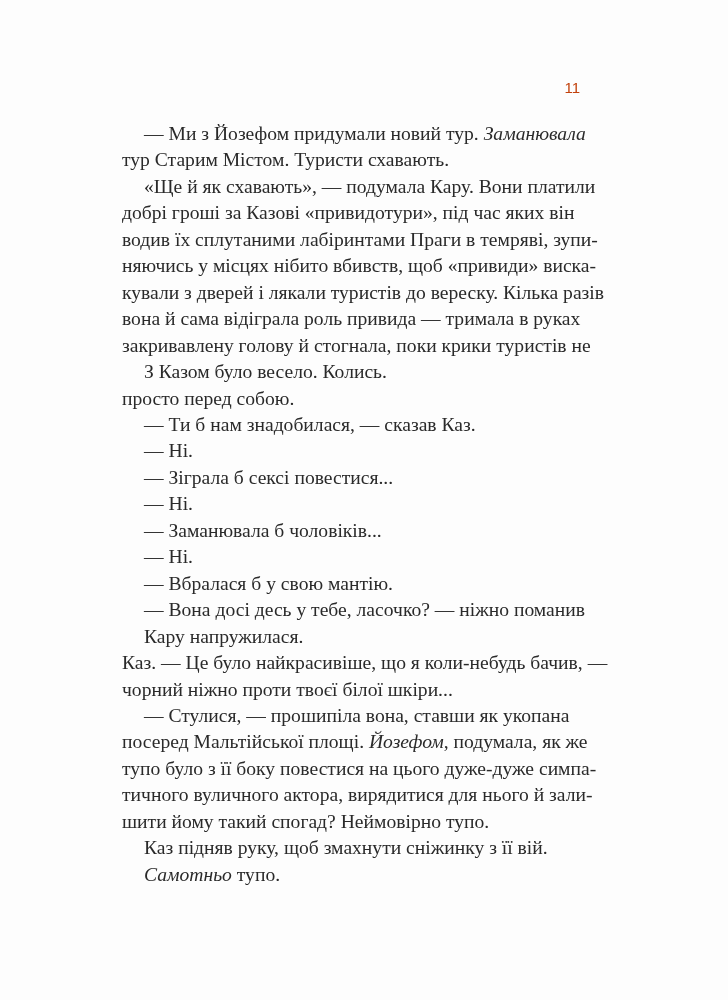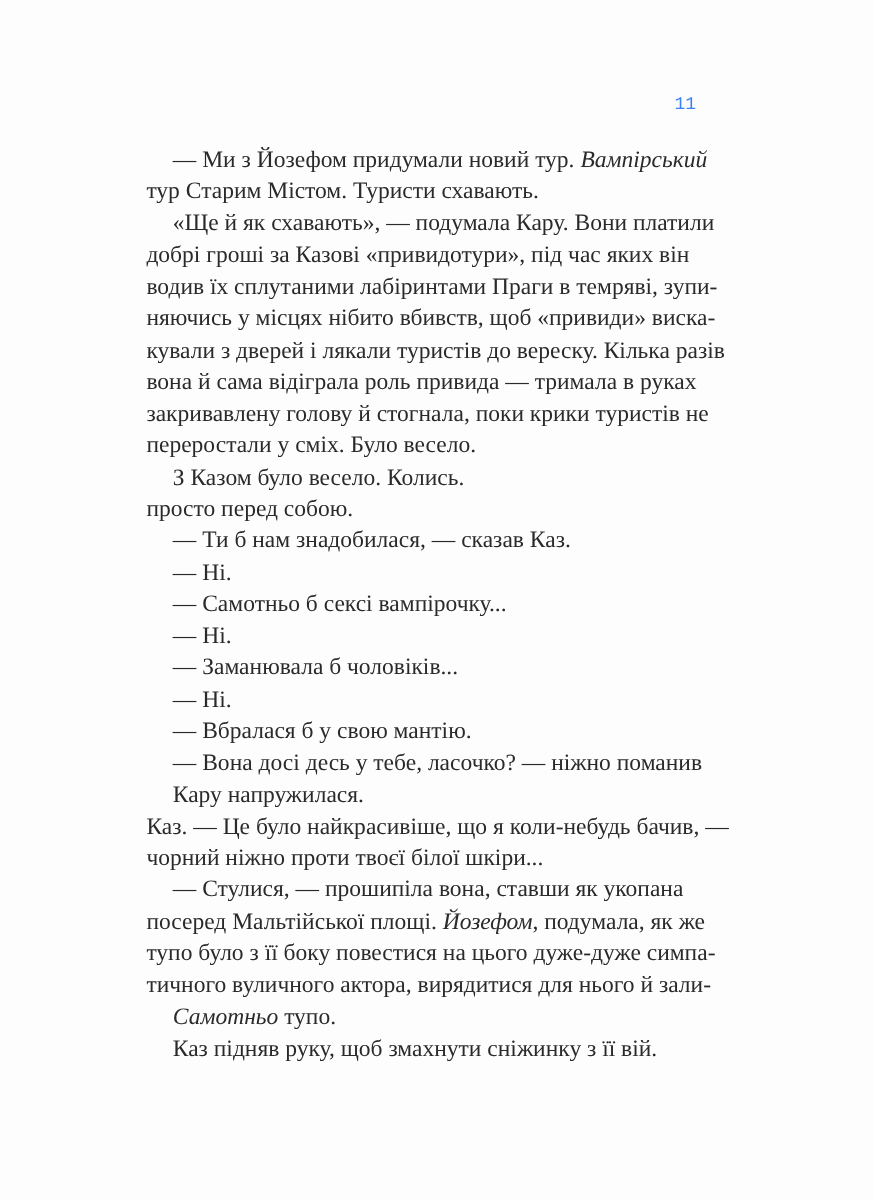--- a/index.html
+++ b/index.html
@@ -9,65 +9,65 @@
     position: relative;
     overflow: hidden;
     font-family: "Liberation Serif", "DejaVu Serif", serif;
     color: #2a2a2a;
   }
   .page-number {
     position: absolute;
     top: 79px; left: 560px;
     width: 20px;
     text-align: right;
-    font-family: Liberation Mono, monospace;
+    font-family: Liberation Sans, sans-serif;
     font-size: 15px;
-    color: #3b82f6;
+    color: #c2410c;
   }
   .text-block {
     position: absolute;
     top: 121px; left: 122px;
     width: 446px;
     font-size: 19.6px;
     line-height: 26.45px;
   }
   .line { display: block; white-space: nowrap; }
   .just { text-align: justify; text-align-last: justify; }
   .ind { padding-left: 22px; }
   em { font-style: italic; }
 </style>
 </head>
 <body>
 
 <div>
   <div class="page-number">11</div>
   <div class="text-block" id="text-block">
-      <span class="line ind just"><span>— Ми з Йозефом придумали новий тур. </span><em>Вампірський</em></span>
+      <span class="line ind just"><span>— Ми з Йозефом придумали новий тур. </span><em>Заманювала</em></span>
       <span class="line"><span>тур Старим Містом. Туристи схавають.</span></span>
       <span class="line ind just"><span>«Ще й як схавають», — подумала Кару. Вони платили</span></span>
       <span class="line just"><span>добрі гроші за Казові «привидотури», під час яких він</span></span>
       <span class="line just"><span>водив їх сплутаними лабіринтами Праги в темряві, зупи-</span></span>
       <span class="line just"><span>няючись у місцях нібито вбивств, щоб «привиди» виска-</span></span>
       <span class="line just"><span>кували з дверей і лякали туристів до вереску. Кілька разів</span></span>
       <span class="line just"><span>вона й сама відіграла роль привида — тримала в руках</span></span>
       <span class="line just"><span>закривавлену голову й стогнала, поки крики туристів не</span></span>
-      <span class="line"><span>переростали у сміх. Було весело.</span></span>
       <span class="line ind"><span>З Казом було весело. Колись.</span></span>
       <span class="line"><span>просто перед собою.</span></span>
       <span class="line ind"><span>— Ти б нам знадобилася, — сказав Каз.</span></span>
       <span class="line ind"><span>— Ні.</span></span>
-      <span class="line ind"><span>— Самотньо б сексі вампірочку...</span></span>
+      <span class="line ind"><span>— Зіграла б сексі повестися...</span></span>
       <span class="line ind"><span>— Ні.</span></span>
       <span class="line ind"><span>— Заманювала б чоловіків...</span></span>
       <span class="line ind"><span>— Ні.</span></span>
       <span class="line ind"><span>— Вбралася б у свою мантію.</span></span>
       <span class="line ind just"><span>— Вона досі десь у тебе, ласочко? — ніжно поманив</span></span>
       <span class="line ind"><span>Кару напружилася.</span></span>
       <span class="line just"><span>Каз. — Це було найкрасивіше, що я коли-небудь бачив, —</span></span>
       <span class="line"><span>чорний ніжно проти твоєї білої шкіри...</span></span>
       <span class="line ind just"><span>— Стулися, — прошипіла вона, ставши як укопана</span></span>
       <span class="line just"><span>посеред Мальтійської площі. </span><em>Йозефом</em><span>, подумала, як же</span></span>
       <span class="line just"><span>тупо було з її боку повестися на цього дуже-дуже симпа-</span></span>
       <span class="line just"><span>тичного вуличного актора, вирядитися для нього й зали-</span></span>
+      <span class="line"><span>шити йому такий спогад? Неймовірно тупо.</span></span>
+      <span class="line ind"><span>Каз підняв руку, щоб змахнути сніжинку з її вій.</span></span>
       <span class="line ind"><em>Самотньо</em><span> тупо.</span></span>
-      <span class="line ind"><span>Каз підняв руку, щоб змахнути сніжинку з її вій.</span></span>
     </div>
 </div>
 
 </body></html>

